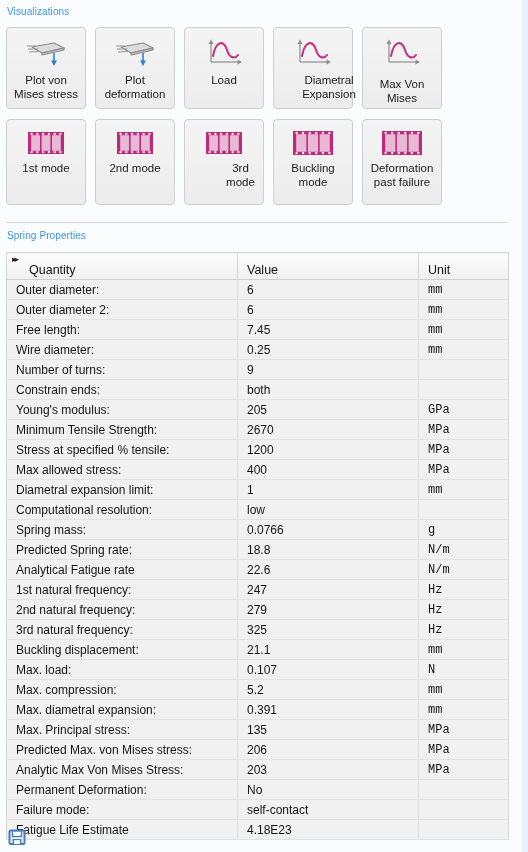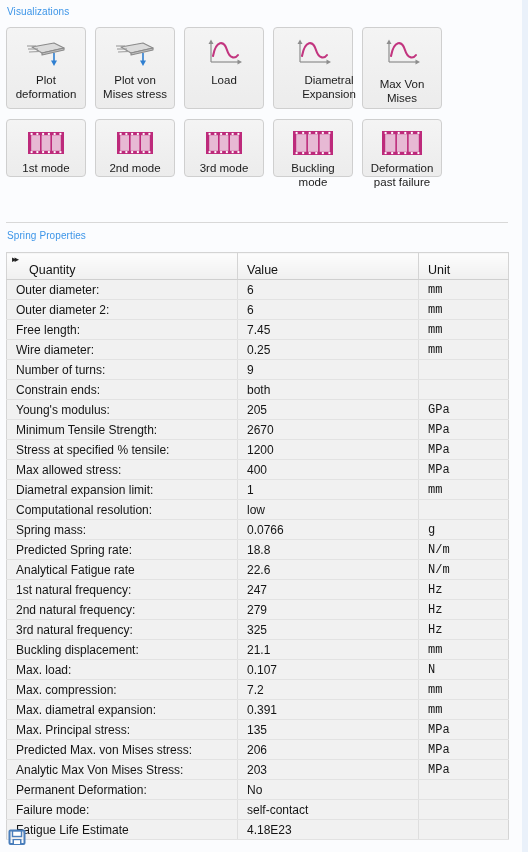--- a/index.html
+++ b/index.html
@@ -69,21 +69,21 @@
     flex: none;
   }
   .viz-label {
     margin-top: 4px;
     font-size: 11.5px;
     line-height: 13.5px;
     text-align: center;
     color: #1b1b1b;
     width: 78px;
   }
-  .row2 .viz-btn { height: 58px; }
+  .row2 .viz-btn { height: 86px; }
   .row2 .viz-icon { height: 30px; }
 
   .divider {
     position: absolute;
     left: 6px; top: 222px;
     width: 502px; height: 1px;
     background: #d8d8d8;
   }
 
   
@@ -165,37 +165,37 @@
           <svg width="44" height="32" viewBox="0 0 44 32">
     <path d="M8 10 L30 6 L40 11 L18 16 Z" fill="#dcdcdc" stroke="#8a8a8a" stroke-width="1.1" stroke-linejoin="round"></path>
     <path d="M18 16 L18 18 L40 13 L40 11 Z" fill="#c3c3c3" stroke="#8a8a8a" stroke-width="1.1" stroke-linejoin="round"></path>
     <path d="M3 9 L12 9" stroke="#9b9b9b" stroke-width="1.1"></path>
     <path d="M4 12 L14 12" stroke="#9b9b9b" stroke-width="1.1"></path>
     <path d="M5 15 L16 14.5" stroke="#9b9b9b" stroke-width="1.1"></path>
     <path d="M30 16 L30 25" stroke="#2f7fd1" stroke-width="1.6"></path>
     <path d="M30 29 L27 23.5 L33 23.5 Z" fill="#2f7fd1"></path>
   </svg>
         </div>
-        <div class="viz-label" style="white-space: pre-line;">Plot
-deformation</div>
+        <div class="viz-label" style="white-space: pre-line;">Plot von
+Mises stress</div>
       </div>
       <div class="viz-btn">
         <div class="viz-icon">
           <svg width="44" height="32" viewBox="0 0 44 32">
     <path d="M8 10 L30 6 L40 11 L18 16 Z" fill="#dcdcdc" stroke="#8a8a8a" stroke-width="1.1" stroke-linejoin="round"></path>
     <path d="M18 16 L18 18 L40 13 L40 11 Z" fill="#c3c3c3" stroke="#8a8a8a" stroke-width="1.1" stroke-linejoin="round"></path>
     <path d="M3 9 L12 9" stroke="#9b9b9b" stroke-width="1.1"></path>
     <path d="M4 12 L14 12" stroke="#9b9b9b" stroke-width="1.1"></path>
     <path d="M5 15 L16 14.5" stroke="#9b9b9b" stroke-width="1.1"></path>
     <path d="M30 16 L30 25" stroke="#2f7fd1" stroke-width="1.6"></path>
     <path d="M30 29 L27 23.5 L33 23.5 Z" fill="#2f7fd1"></path>
   </svg>
         </div>
-        <div class="viz-label" style="white-space: pre-line;">Plot von
-Mises stress</div>
+        <div class="viz-label" style="white-space: pre-line;">Plot
+deformation</div>
       </div>
       <div class="viz-btn">
         <div class="viz-icon">
           <svg width="44" height="32" viewBox="0 0 44 32">
     <path d="M9 4 L9 25" stroke="#8d8d8d" stroke-width="1.2"></path>
     <path d="M6.5 7 L9 2.5 L11.5 7" fill="#8d8d8d"></path>
     <path d="M9 25 L38 25" stroke="#8d8d8d" stroke-width="1.2"></path>
     <path d="M35.5 22.5 L40 25 L35.5 27.5" fill="#8d8d8d"></path>
     <path d="M11 19 C14 3, 22 3, 25 13 C28 23, 34 21, 36 18" fill="none" stroke="#c2357f" stroke-width="2.1" stroke-linecap="round"></path>
   </svg>
@@ -290,21 +290,21 @@
             <rect x="18.12" y="4.9" width="2" height="2" fill="#ffffff"></rect>
             <rect x="18.12" y="23.1" width="2" height="2" fill="#ffffff"></rect>
             <rect x="23.880000000000003" y="4.9" width="2" height="2" fill="#ffffff"></rect>
             <rect x="23.880000000000003" y="23.1" width="2" height="2" fill="#ffffff"></rect>
             <rect x="29.64" y="4.9" width="2" height="2" fill="#ffffff"></rect>
             <rect x="29.64" y="23.1" width="2" height="2" fill="#ffffff"></rect>
             <rect x="35.4" y="4.9" width="2" height="2" fill="#ffffff"></rect>
             <rect x="35.4" y="23.1" width="2" height="2" fill="#ffffff"></rect>
   </svg>
         </div>
-        <div class="viz-label" style="white-space: pre-line;">3rd mode</div>
+        <div class="viz-label" style="white-space: pre-line; padding-left: 33px;">3rd mode</div>
       </div>
       <div class="viz-btn">
         <div class="viz-icon">
           <svg width="44" height="30" viewBox="0 0 44 30">
     <rect x="2" y="3" width="40" height="24" fill="#bd2a7b"></rect>
     <rect x="5.2" y="6.2" width="10.133333333333335" height="17.6" fill="#e7b9d4"></rect>
             <rect x="16.933333333333334" y="6.2" width="10.133333333333335" height="17.6" fill="#e7b9d4"></rect>
             <rect x="28.666666666666668" y="6.2" width="10.133333333333335" height="17.6" fill="#e7b9d4"></rect>
             <rect x="4.6000000000000005" y="3.9" width="2" height="2" fill="#ffffff"></rect>
             <rect x="4.6000000000000005" y="24.1" width="2" height="2" fill="#ffffff"></rect>
@@ -471,21 +471,21 @@
           <td class="cell-value">21.1</td>
           <td class="cell-unit">mm</td>
         </tr>
         <tr>
           <td class="cell-quantity">Max. load:</td>
           <td class="cell-value">0.107</td>
           <td class="cell-unit">N</td>
         </tr>
         <tr>
           <td class="cell-quantity">Max. compression:</td>
-          <td class="cell-value">7.2</td>
+          <td class="cell-value">5.2</td>
           <td class="cell-unit">mm</td>
         </tr>
         <tr>
           <td class="cell-quantity">Max. diametral expansion:</td>
           <td class="cell-value">0.391</td>
           <td class="cell-unit">mm</td>
         </tr>
         <tr>
           <td class="cell-quantity">Max. Principal stress:</td>
           <td class="cell-value">135</td>

